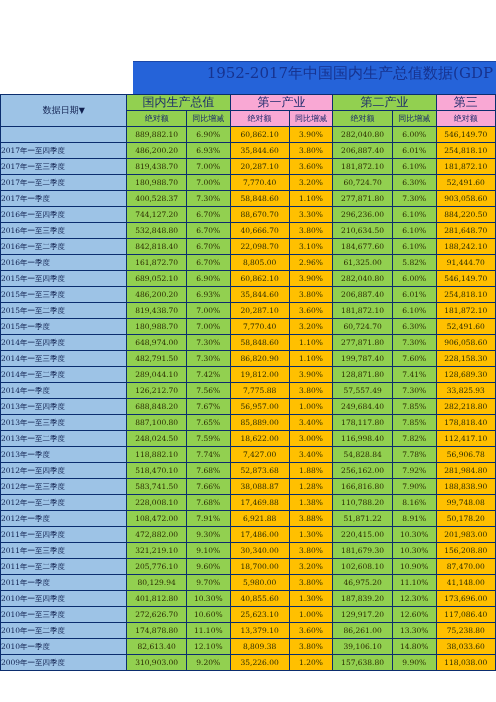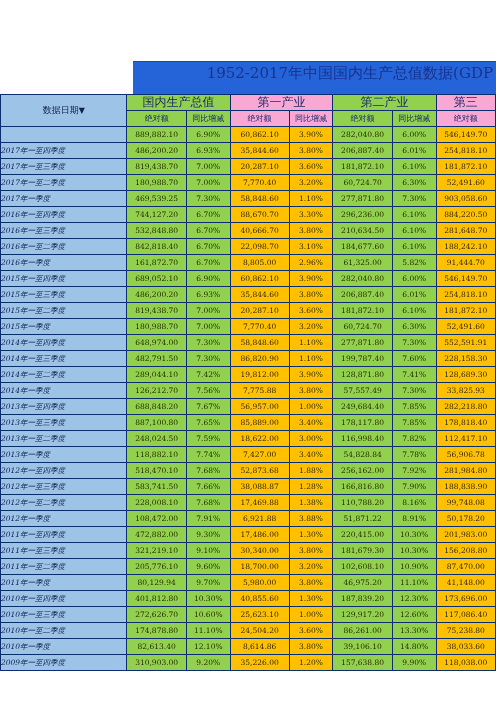--- a/index.html
+++ b/index.html
@@ -59,21 +59,20 @@
   .g-green{background:#92d050;}
   .g-orange{background:#f9a8d4;}
 
   td.date-cell{
     background:#9dc3e6;
     color:#10204f;
     font-size:7.5px;
     padding-left:3px;
     text-align:left;
     font-family:"DejaVu Serif","Liberation Serif",serif;
-    font-style:italic;
   }
   td.date-cell.blank{color:transparent;}
   td.num{
     text-align:center;
     color:#2b2b00;
     font-size:7.5px;
     font-family:"DejaVu Serif","Liberation Serif",serif;
   }
   td.num.green{background:#92d050;}
   td.num.orange{background:#ffc000;}
@@ -164,21 +163,21 @@
           <td class="num green">180,988.70</td>
           <td class="num green">7.00%</td>
           <td class="num orange">7,770.40</td>
           <td class="num orange">3.20%</td>
           <td class="num green">60,724.70</td>
           <td class="num green">6.30%</td>
           <td class="num orange">52,491.60</td>
         </tr>
         <tr>
           <td class="date-cell">2017年一季度</td>
-          <td class="num green">469,539.25</td>
+          <td class="num green">400,528.37</td>
           <td class="num green">7.30%</td>
           <td class="num orange">58,848.60</td>
           <td class="num orange">1.10%</td>
           <td class="num green">277,871.80</td>
           <td class="num green">7.30%</td>
           <td class="num orange">903,058.60</td>
         </tr>
         <tr>
           <td class="date-cell">2016年一至四季度</td>
           <td class="num green">744,127.20</td>
@@ -260,21 +259,21 @@
           <td class="num orange">52,491.60</td>
         </tr>
         <tr>
           <td class="date-cell">2014年一至四季度</td>
           <td class="num green">648,974.00</td>
           <td class="num green">7.30%</td>
           <td class="num orange">58,848.60</td>
           <td class="num orange">1.10%</td>
           <td class="num green">277,871.80</td>
           <td class="num green">7.30%</td>
-          <td class="num orange">552,591.91</td>
+          <td class="num orange">906,058.60</td>
         </tr>
         <tr>
           <td class="date-cell">2014年一至三季度</td>
           <td class="num green">482,791.50</td>
           <td class="num green">7.30%</td>
           <td class="num orange">86,820.90</td>
           <td class="num orange">1.10%</td>
           <td class="num green">199,787.40</td>
           <td class="num green">7.60%</td>
           <td class="num orange">228,158.30</td>
@@ -436,31 +435,31 @@
           <td class="num orange">25,623.10</td>
           <td class="num orange">1.00%</td>
           <td class="num green">129,917.20</td>
           <td class="num green">12.60%</td>
           <td class="num orange">117,086.40</td>
         </tr>
         <tr>
           <td class="date-cell">2010年一至二季度</td>
           <td class="num green">174,878.80</td>
           <td class="num green">11.10%</td>
-          <td class="num orange">24,504.20</td>
+          <td class="num orange">13,379.10</td>
           <td class="num orange">3.60%</td>
           <td class="num green">86,261.00</td>
           <td class="num green">13.30%</td>
           <td class="num orange">75,238.80</td>
         </tr>
         <tr>
           <td class="date-cell">2010年一季度</td>
           <td class="num green">82,613.40</td>
           <td class="num green">12.10%</td>
-          <td class="num orange">8,614.86</td>
+          <td class="num orange">8,809.38</td>
           <td class="num orange">3.80%</td>
           <td class="num green">39,106.10</td>
           <td class="num green">14.80%</td>
           <td class="num orange">38,033.60</td>
         </tr>
         <tr>
           <td class="date-cell">2009年一至四季度</td>
           <td class="num green">310,903.00</td>
           <td class="num green">9.20%</td>
           <td class="num orange">35,226.00</td>

